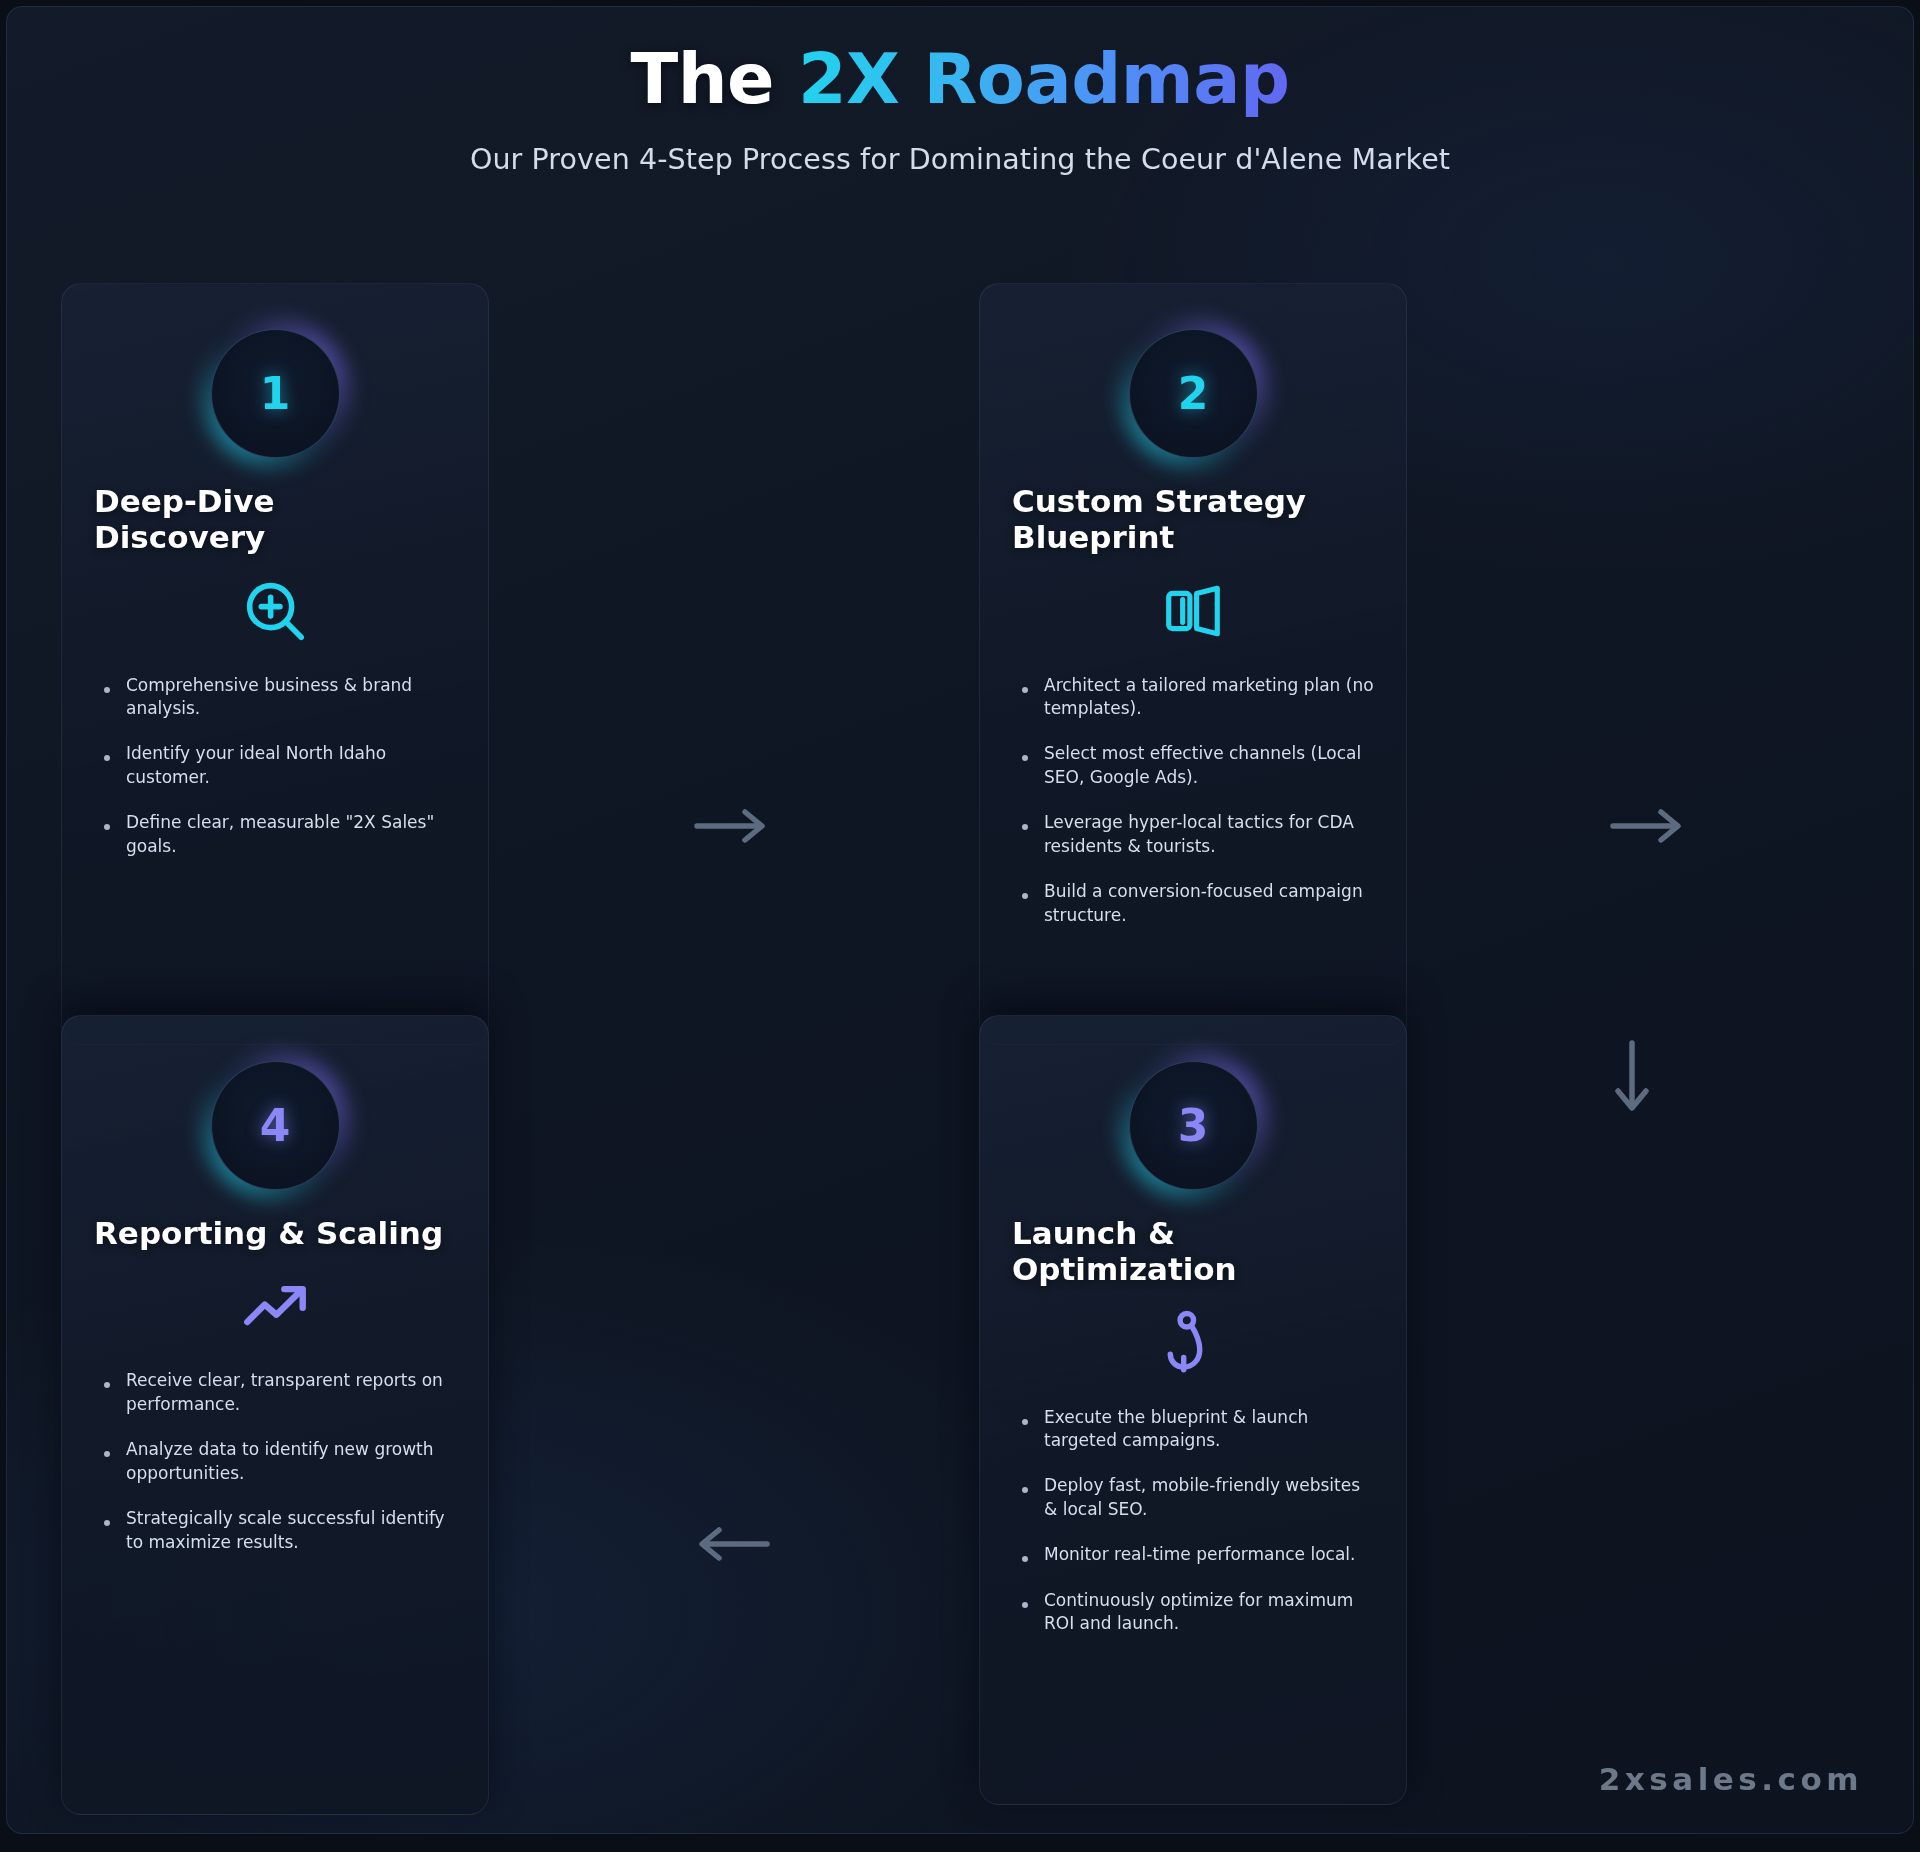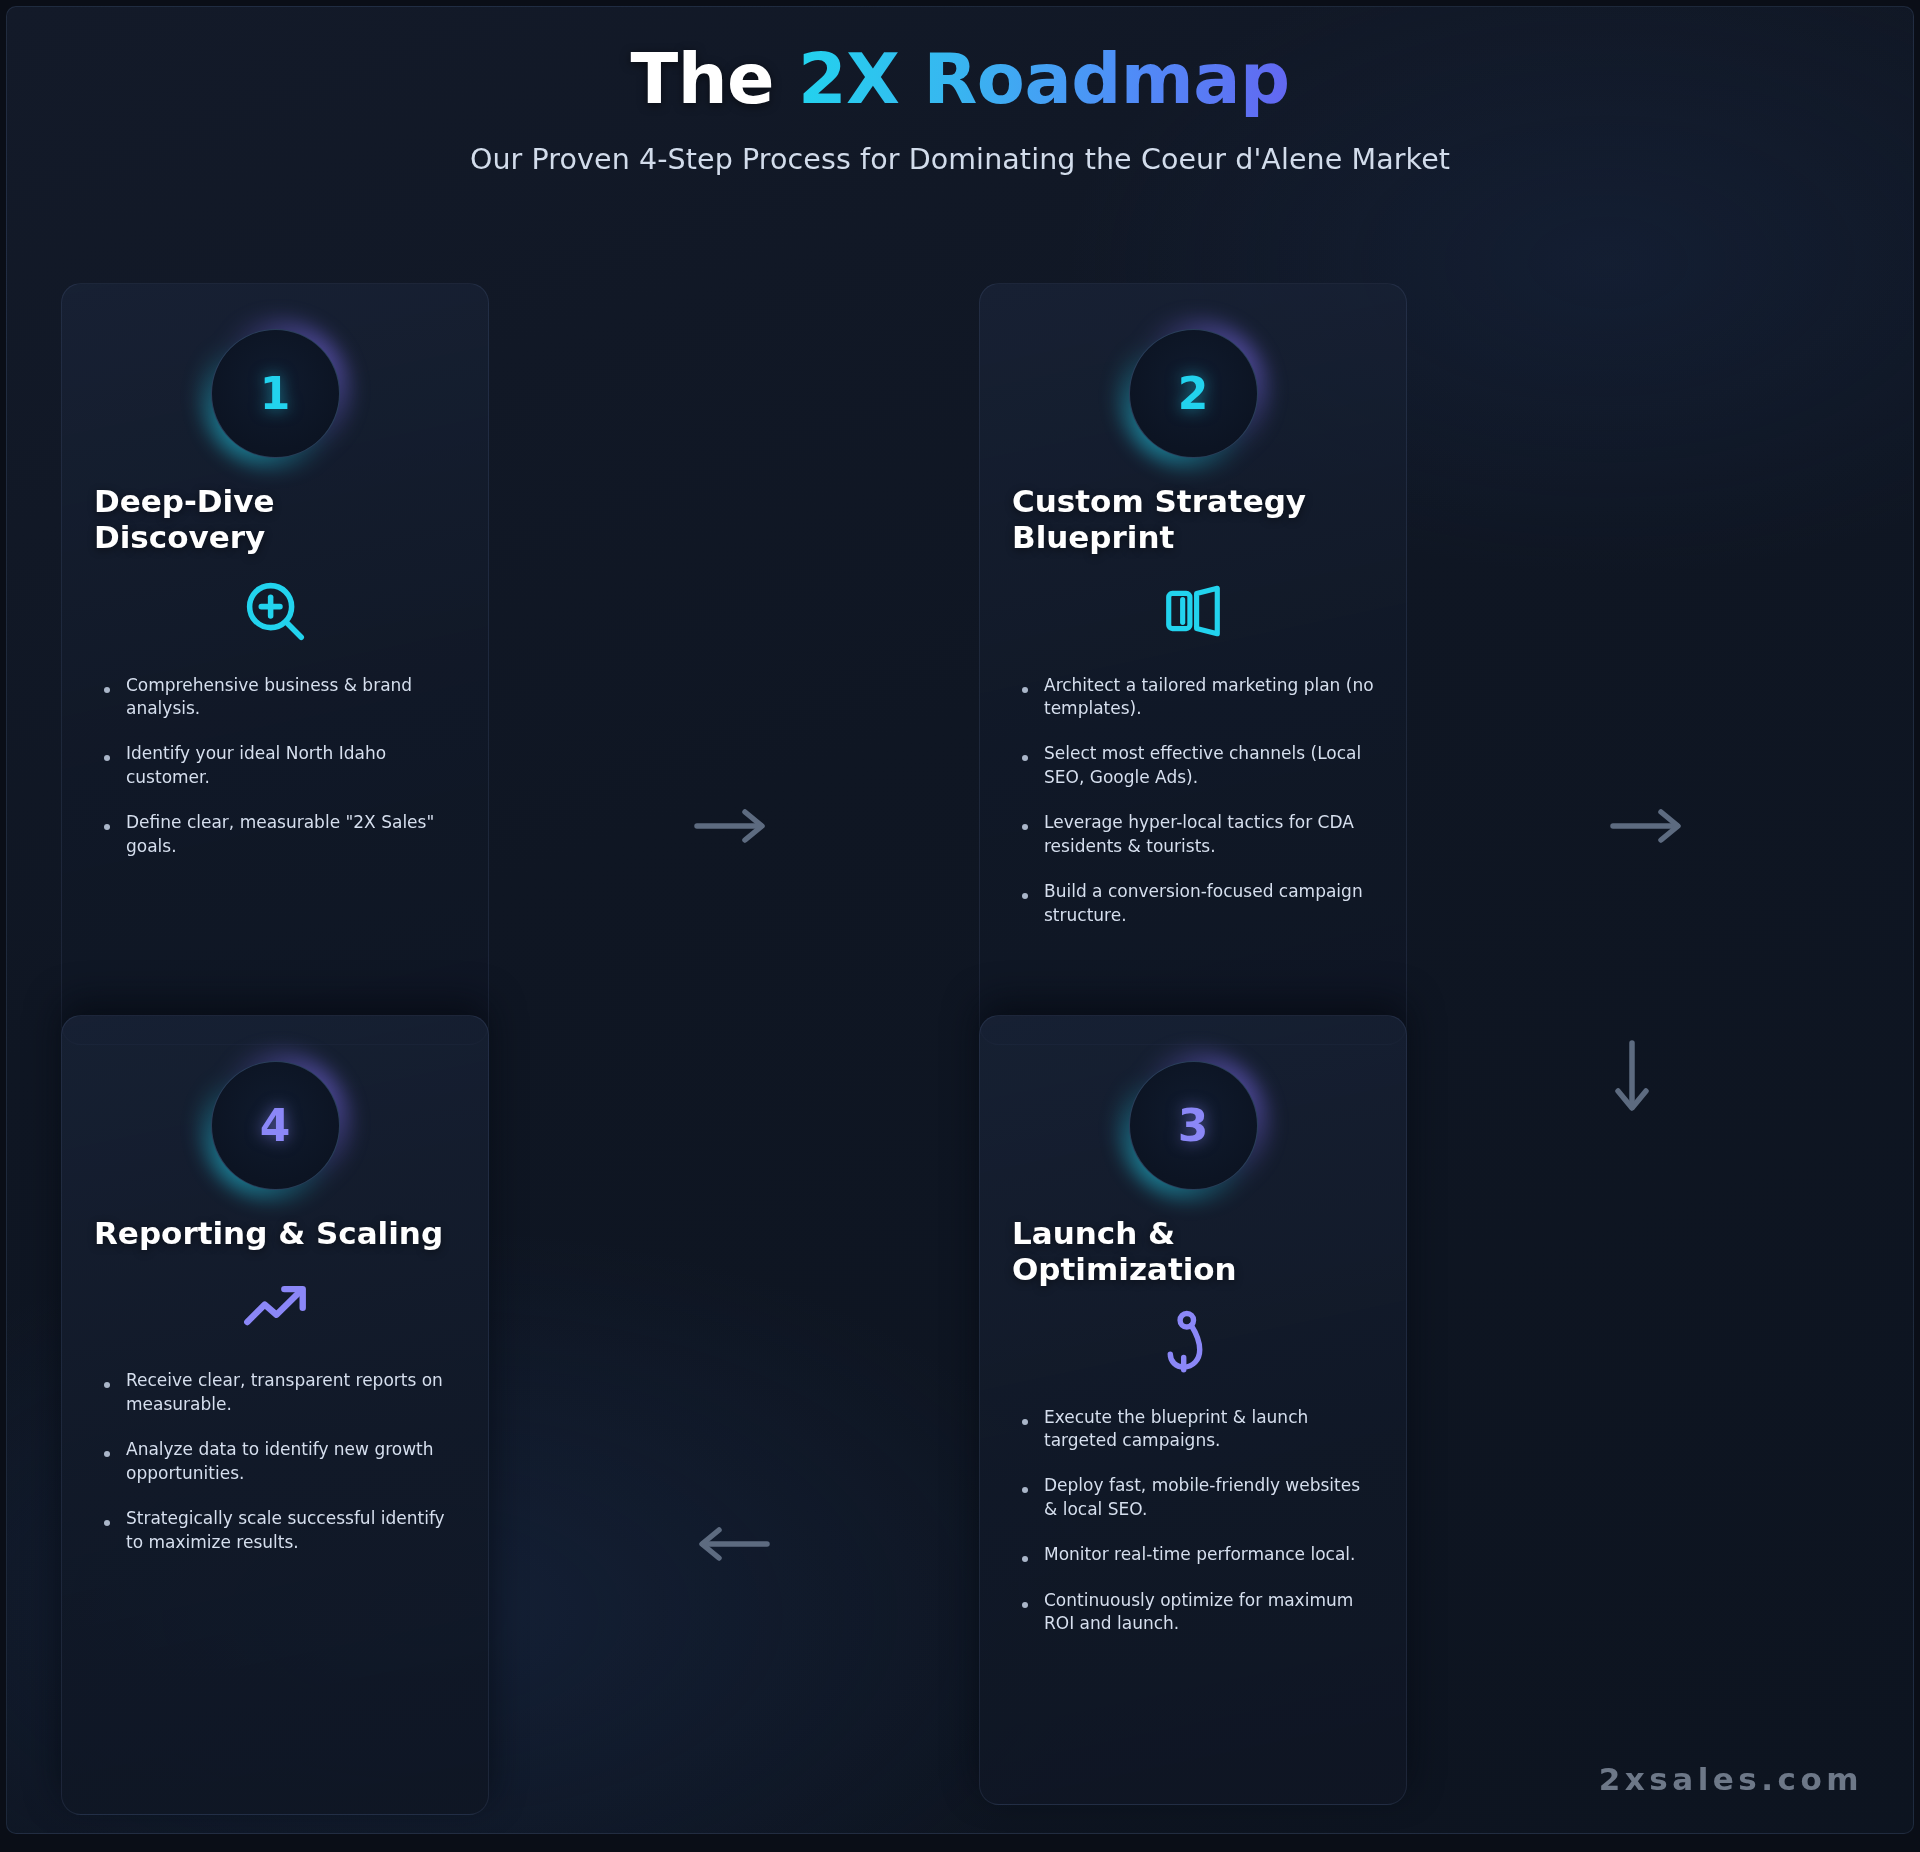--- a/index.html
+++ b/index.html
@@ -20,21 +20,21 @@
     background: #0a0e17;
   }
 
   
   #canvas {
     position: absolute;
     left: 6px;
     top: 6px;
     width: 1908px;
     height: 1828px;
-    border-radius: 10px;
+    border-radius: 16px;
     background:
       radial-gradient(1100px 620px at 22% 88%, rgba(30,52,92,0.35) 0%, rgba(13,20,34,0) 62%),
       radial-gradient(900px 520px at 84% 14%, rgba(28,48,86,0.28) 0%, rgba(13,20,34,0) 60%),
       linear-gradient(160deg, #131a29 0%, #0f1623 42%, #0d1420 100%);
     border: 1px solid rgba(120,150,200,0.16);
     overflow: hidden;
   }
 
   
   .header {
@@ -253,21 +253,21 @@
         </div>
       </div>
       <div class="card-title">Reporting &amp; Scaling</div>
       <div class="icon-wrap">
         <svg width="70" height="70" viewBox="0 0 24 24" fill="none" stroke="#8b87f7" stroke-width="2.2" stroke-linecap="round" stroke-linejoin="round">
           <polyline points="2.5,17.5 8.5,11.5 12.5,15 21.2,6.4"></polyline>
           <polyline points="15.2,6.2 21.5,6.2 21.5,12.6"></polyline>
         </svg>
       </div>
       <ul class="bullets">
-        <li>Receive clear, transparent reports on measurable.</li>
+        <li>Receive clear, transparent reports on performance.</li>
         <li>Analyze data to identify new growth opportunities.</li>
         <li>Strategically scale successful identify to maximize results.</li>
       </ul>
     </div>
 
     <div class="card c3">
       <div class="badge-wrap">
         <div class="badge">
           <span class="badge-num purple">3</span>
         </div>

